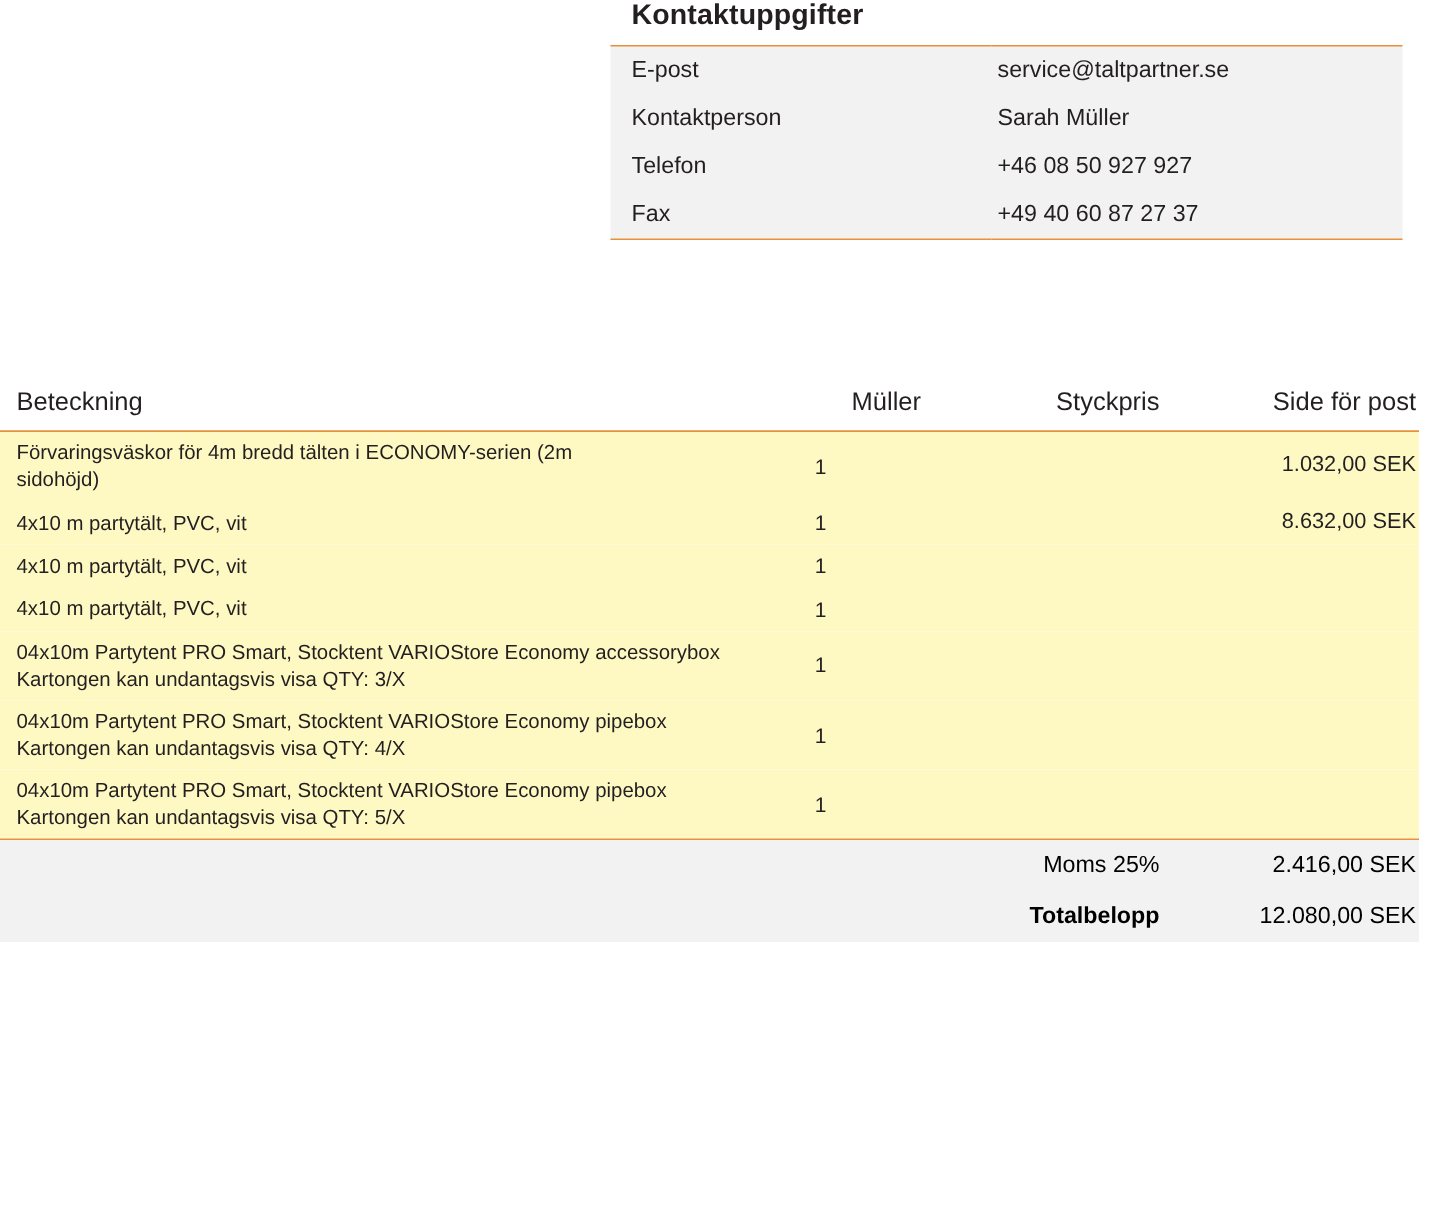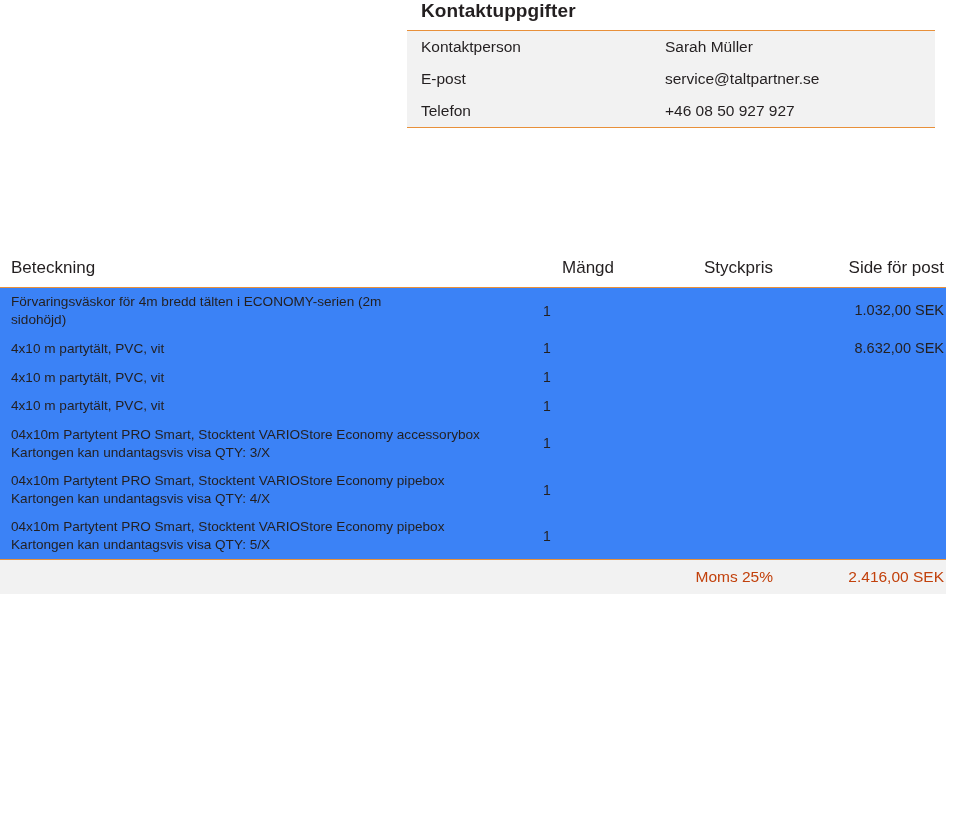--- a/index.html
+++ b/index.html
@@ -79,21 +79,21 @@
     color: #231f20;
     padding: 0 0 9px 0;
     vertical-align: bottom;
     border-bottom: 1.5px solid #e8903a;
   }
   thead th.h-desc { text-align: left;  padding-left: 11px; }
   thead th.h-qty  { text-align: right; padding-right: 12px;}
   thead th.h-unit { text-align: right; padding-right: 3px; }
   thead th.h-sum  { text-align: right; padding-right: 2px; }
 
-  tbody.lines tr { background: #3b82f6; }
+  tbody.lines tr { background: #fef9c3; }
   tbody.lines td {
     font-size: 13.6px;
     color: #231f20;
     vertical-align: middle;
     padding: 5px 0 5px 0;
     line-height: 1.33;
   }
   tbody.lines td.desc {
     padding-left: 11px;
     padding-right: 16px;
@@ -125,65 +125,69 @@
   .totals col.t-lab  { width: 150px; }
   .totals col.t-val  { width: 170px; }
 
   .totals tr.row-top td { border-top: 1.5px solid #e8903a; }
   .totals tr.row-sep td { border-top: 1.5px solid #e8903a; }
 
   .totals td {
     background: #f2f2f2;
     font-size: 15.5px;
     padding: 8px 0 8px 0;
-    color: #c2410c;
+    color: #000000;
   }
   .totals td.lab { text-align: right; padding-right: 3px; }
   .totals td.val { text-align: right; padding-right: 2px; white-space: nowrap; }
   .totals td.blank { background: #f2f2f2; }
   .totals tr.grand td { font-weight: bold; }
   .totals tr.grand td.val { font-weight: normal; }
 </style>
 </head>
 <body>
 
 <div class="page">
 
   <div class="contact-block">
     <div class="contact-title">Kontaktuppgifter</div>
     <table class="contact-table">
       <tbody>
         <tr>
+          <td class="label">E-post</td>
+          <td class="value">service@taltpartner.se</td>
+        </tr>
+        <tr>
           <td class="label">Kontaktperson</td>
           <td class="value">Sarah Müller</td>
         </tr>
         <tr>
-          <td class="label">E-post</td>
-          <td class="value">service@taltpartner.se</td>
-        </tr>
-        <tr>
           <td class="label">Telefon</td>
           <td class="value">+46 08 50 927 927</td>
+        </tr>
+        <tr>
+          <td class="label">Fax</td>
+          <td class="value">+49 40 60 87 27 37</td>
         </tr>
       </tbody>
     </table>
   </div>
 
   <div class="items-wrap">
     <table class="items">
       <colgroup>
         <col class="c-desc">
           <col class="c-qty">
           <col class="c-unit">
           <col class="c-sum">
       </colgroup>
       <thead>
         <tr>
           <th class="h-desc">Beteckning</th>
-          <th class="h-qty">Mängd</th>
+          <th class="h-qty">Müller</th>
           <th class="h-unit">Styckpris</th>
           <th class="h-sum">Side för post</th>
         </tr>
       </thead>
       <tbody class="lines">
 
         <tr>
           <td class="desc">
             <span>Förvaringsväskor för 4m bredd tälten i ECONOMY-serien (2m</span>
             <span class="desc-line2">sidohöjd)</span>
@@ -261,17 +265,23 @@
           <col class="t-lab">
           <col class="t-val">
       </colgroup>
       <tbody>
         <tr class="row-top">
           <td class="blank"></td>
           <td class="blank"></td>
           <td class="lab">Moms 25%</td>
           <td class="val">2.416,00 SEK</td>
         </tr>
+        <tr class="grand">
+          <td class="blank"></td>
+          <td class="blank"></td>
+          <td class="lab">Totalbelopp</td>
+          <td class="val">12.080,00 SEK</td>
+        </tr>
       </tbody>
     </table>
   </div>
 
 </div>
 
 </body></html>

